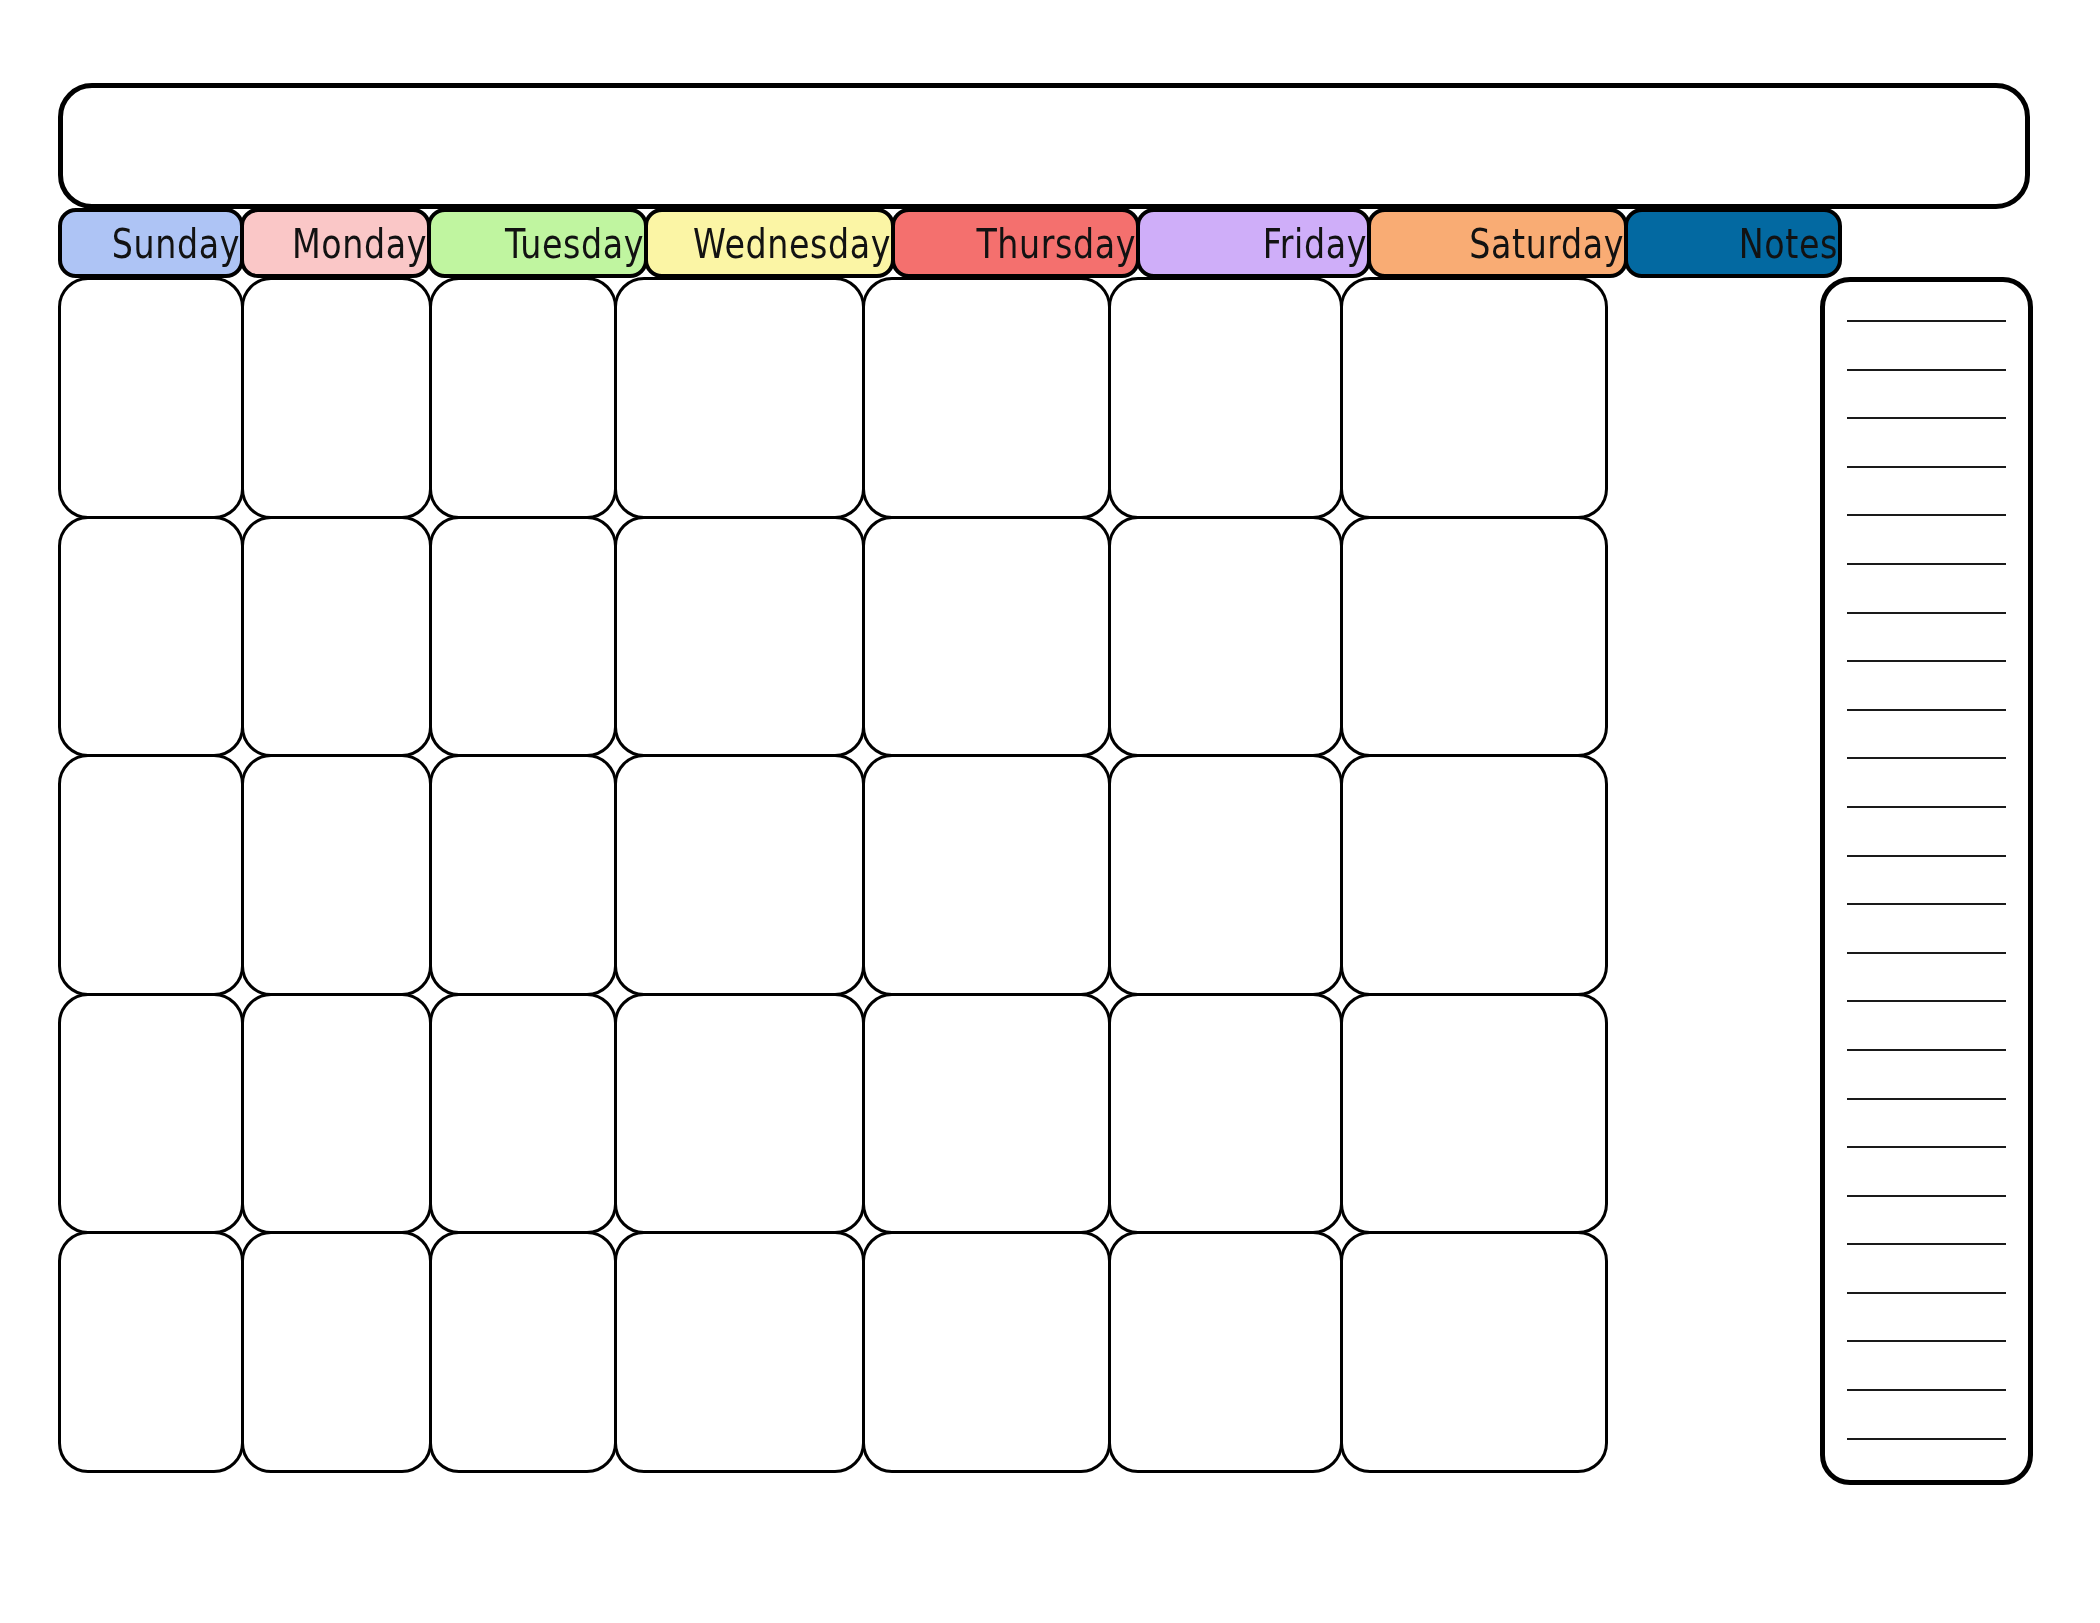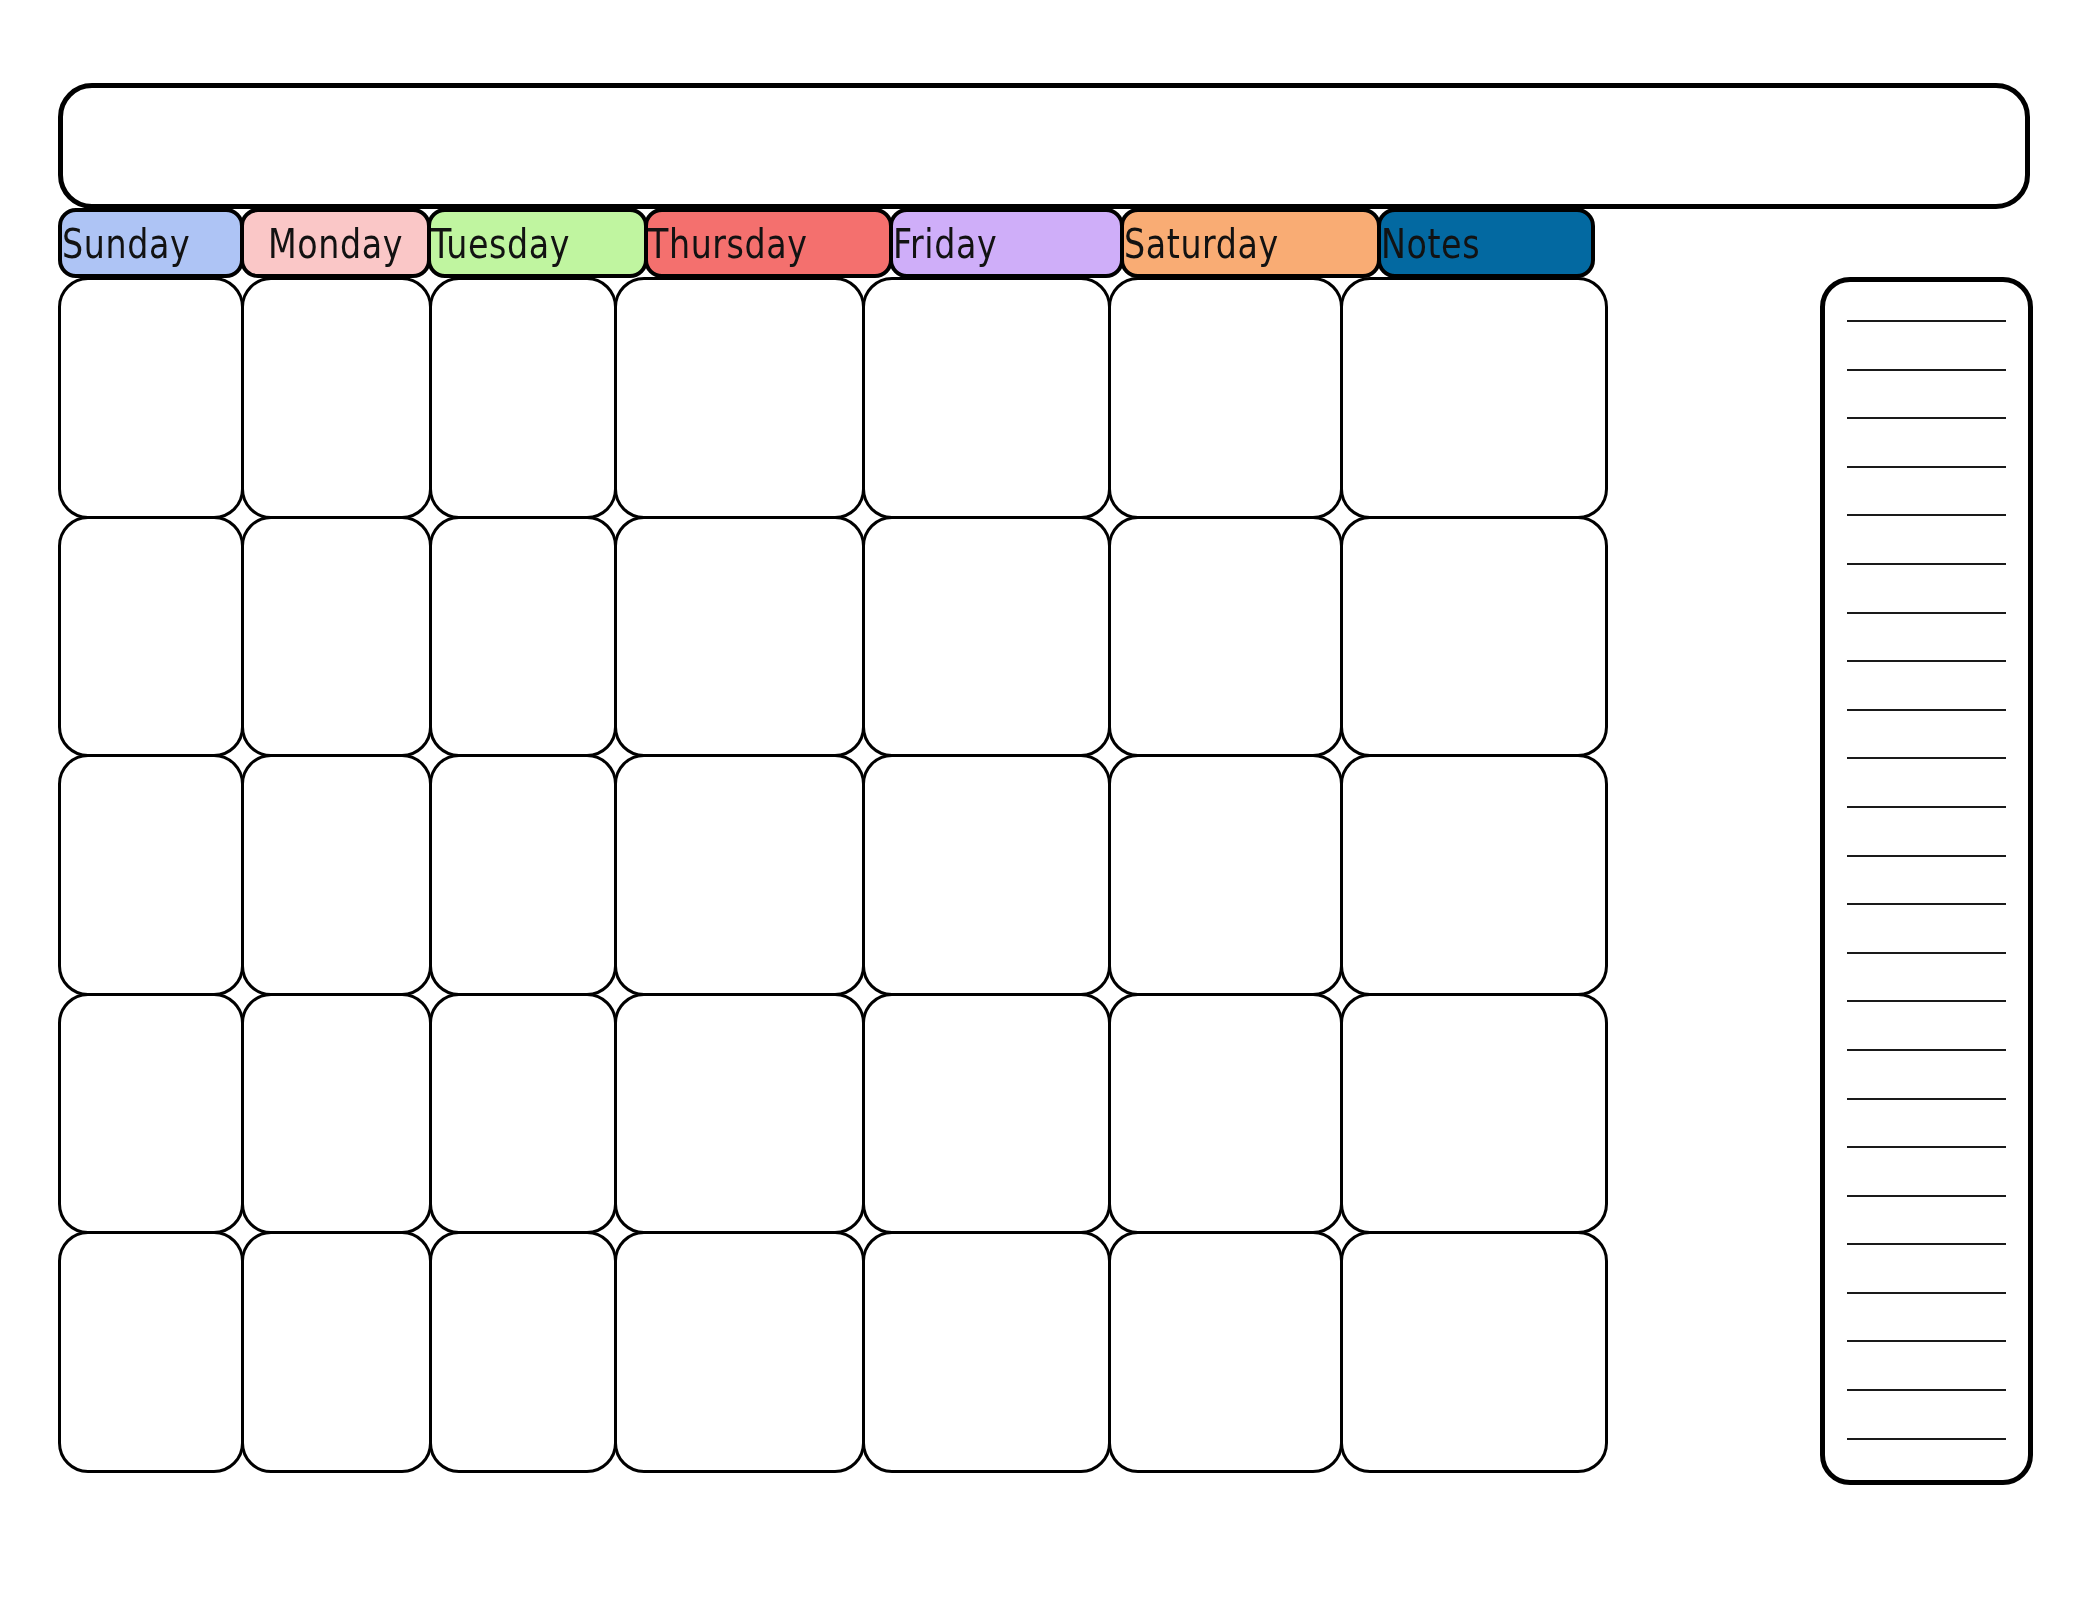--- a/index.html
+++ b/index.html
@@ -39,21 +39,21 @@
     height: 70px;
     display: flex;
   }
   .day-head {
     position: relative;
     height: 70px;
     border: 4px solid #000000;
     border-radius: 18px;
     display: flex;
     align-items: center;
-    justify-content: flex-start;
+    justify-content: flex-end;
     margin-right: -4px;
   }
   .day-head:last-child { margin-right: 0; }
   .day-head .lbl {
     font-size: 37px;
     color: #121212;
     letter-spacing: 0.6px;
     font-weight: 400;
     font-stretch: semi-condensed;
     white-space: nowrap;
@@ -133,20 +133,23 @@
   <div class="header-row">
     <div class="day-head w-sun" style="background: rgb(174, 196, 245);">
       <span class="lbl">Sunday</span>
     </div>
     <div class="day-head w-mon" style="background: rgb(250, 199, 199);">
       <span class="lbl">Monday</span>
     </div>
     <div class="day-head w-tue" style="background: rgb(192, 245, 160);">
       <span class="lbl">Tuesday</span>
     </div>
+    <div class="day-head w-wed" style="background: rgb(251, 245, 165);">
+      <span class="lbl">Wednesday</span>
+    </div>
     <div class="day-head w-thu" style="background: rgb(244, 112, 110);">
       <span class="lbl">Thursday</span>
     </div>
     <div class="day-head w-fri" style="background: rgb(207, 174, 249);">
       <span class="lbl">Friday</span>
     </div>
     <div class="day-head w-sat" style="background: rgb(249, 172, 116);">
       <span class="lbl">Saturday</span>
     </div>
     <div class="day-head w-notes" style="background: #0369a1;">

